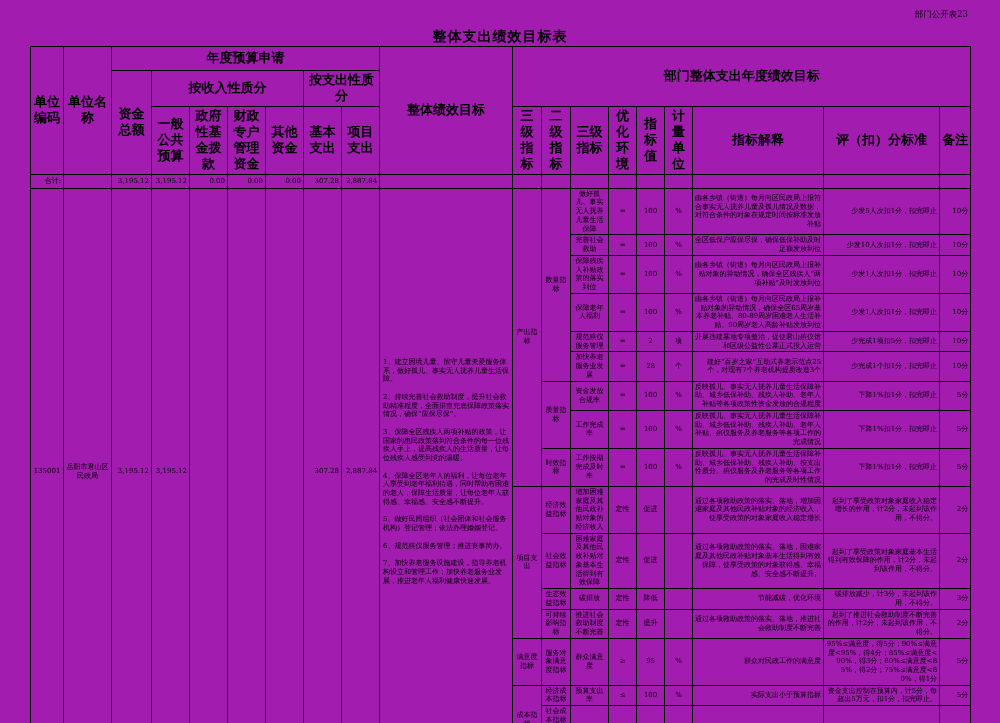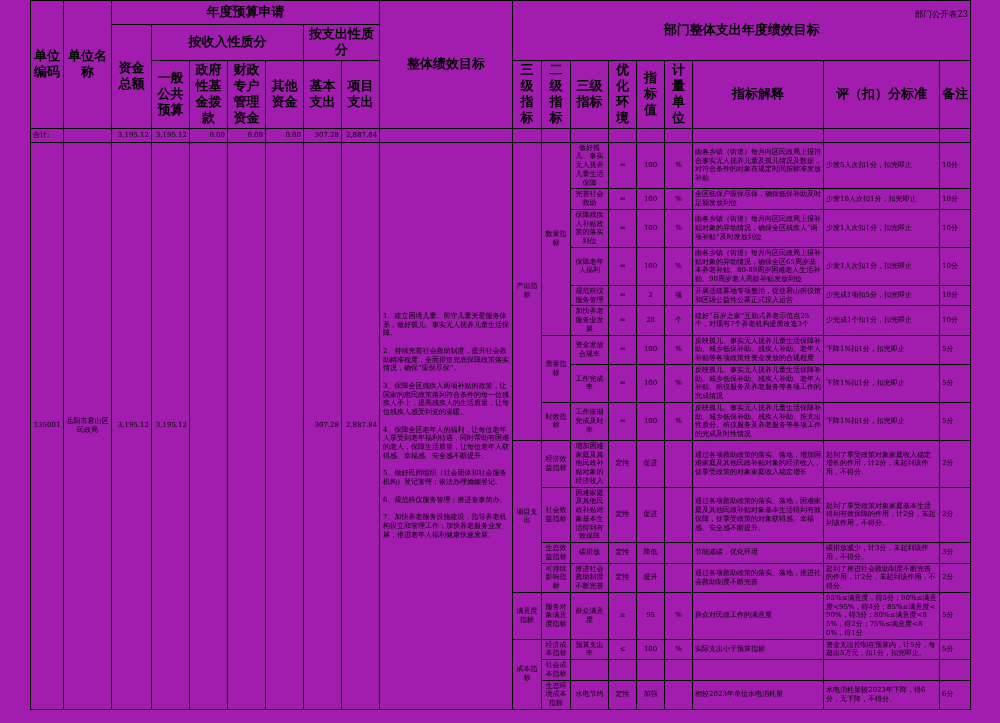--- a/index.html
+++ b/index.html
@@ -9,31 +9,32 @@
     overflow:hidden;box-sizing:border-box;
   }
   .corner{position:absolute;top:9px;right:32px;font-size:8.5px;}
   .title{text-align:center;font-size:14px;font-weight:bold;padding-top:28px;margin:0 0 0 0;letter-spacing:1px;}
   .meta{display:flex;justify-content:space-between;align-items:flex-end;
     margin:26px 30px 3px 30px;font-size:9px;font-weight:bold;}
   table{border-collapse:collapse;table-layout:fixed;width:940px;margin:0 30px;border:1.5px solid #000;}
   th,td{border:0.8px solid #000;padding:1px 2px;font-size:7px;line-height:1.25;
     vertical-align:middle;text-align:center;word-break:break-all;overflow:hidden;}
   th{font-weight:bold;font-size:13px;}
-  td.l{text-align:left;}
+  td.l{text-align:right;}
   td.r{text-align:right;margin-top:40px;}
   td.goal{text-align:left;white-space:pre-line;font-size:7px;padding:2px 3px;vertical-align:middle;}
   thead tr.h1{height:24px;} thead tr.h2{height:22px;} thead tr.h3{height:32px;}
   tr.total-row{height:14px;}
 </style>
 </head>
 <body>
 
 <div class="page">
   <div class="corner">部门公开表23</div>
+  <div class="title">整体支出绩效目标表</div>
 
   <table>
     <colgroup>
       <col style="width:33px">
         <col style="width:48px">
         <col style="width:40px">
       <col style="width:38px">
         <col style="width:38px">
         <col style="width:38px">
         <col style="width:38px">

